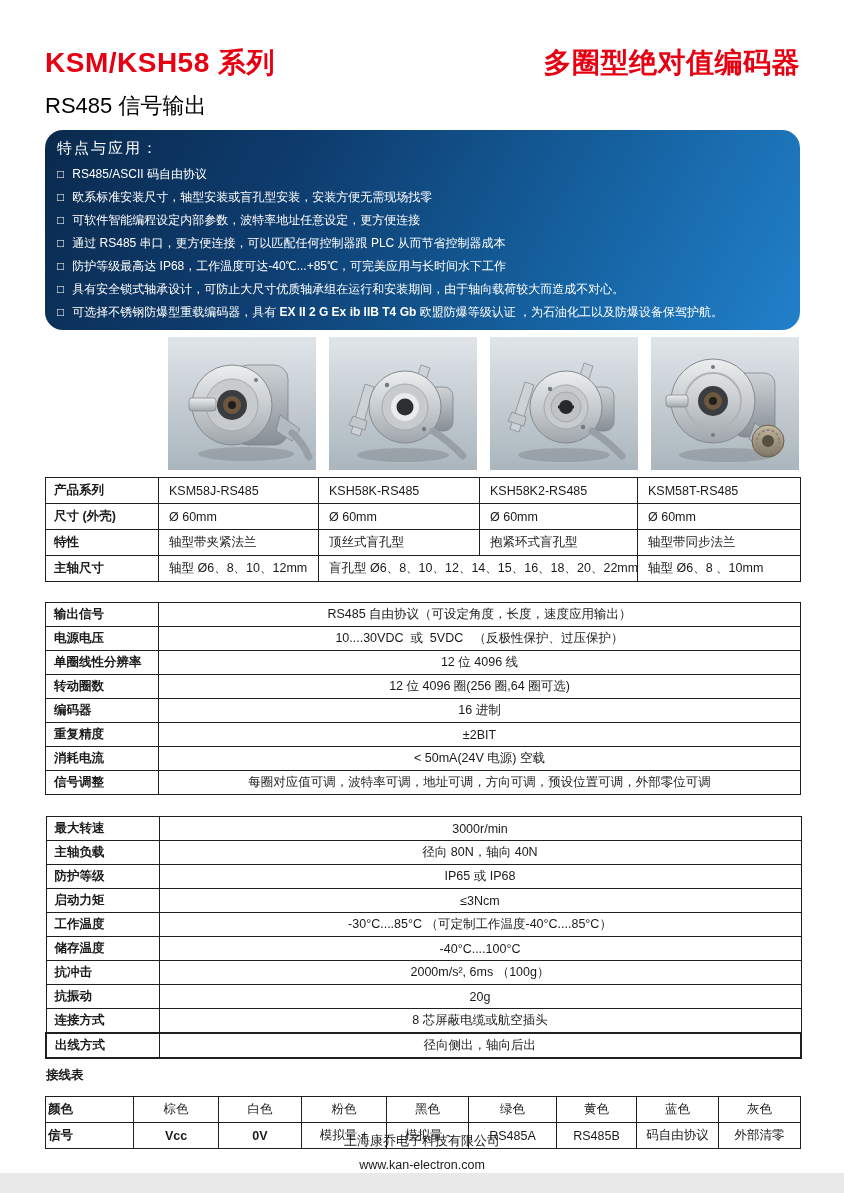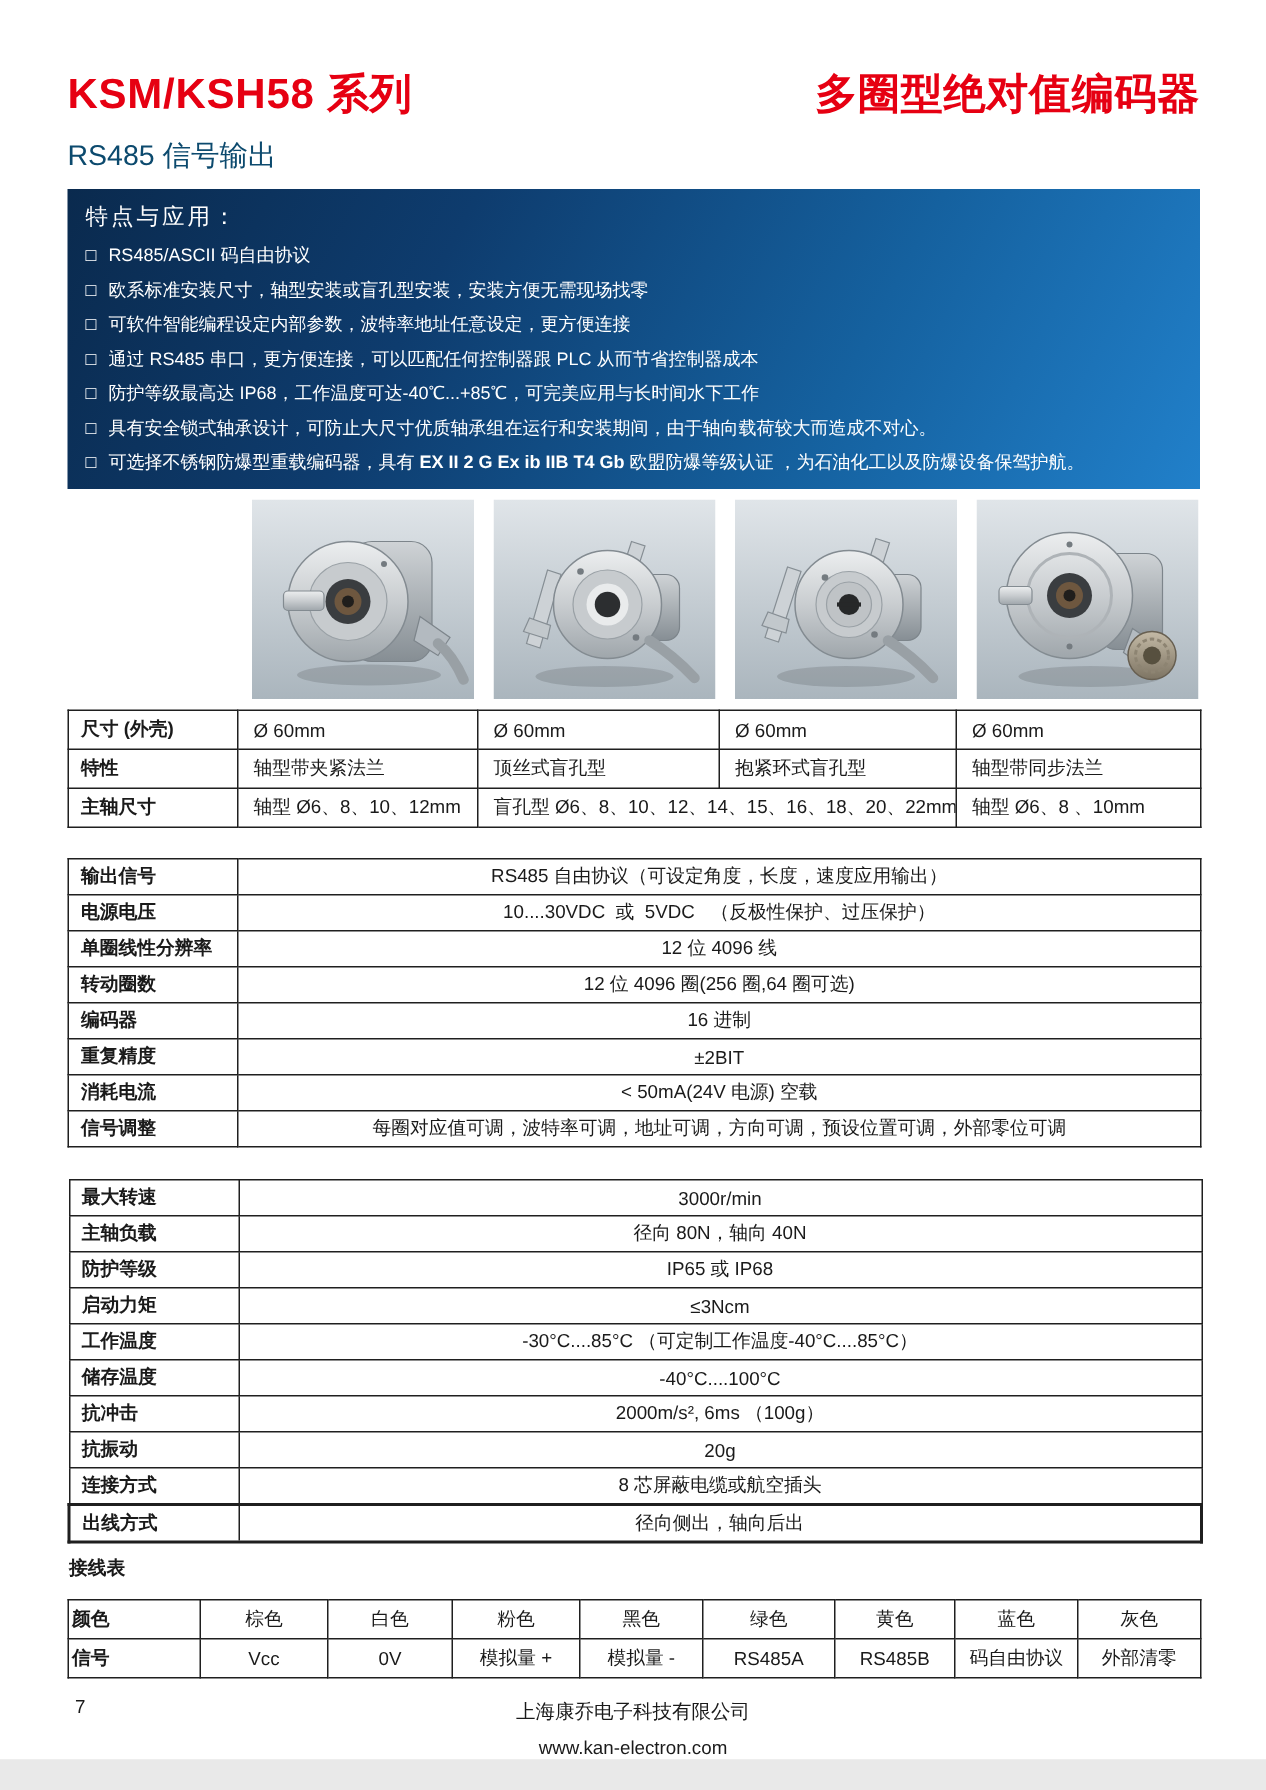--- a/index.html
+++ b/index.html
@@ -8,26 +8,27 @@
     position:relative; width:844px; height:1173px; margin:0 auto;
     background:#fff; color:#1a1a1a;
     font-family:"Liberation Sans", sans-serif;
     overflow:hidden;
   }
   .content { position:absolute; left:45px; top:0; width:755px; }
 
   
   .title-row { display:flex; justify-content:space-between; align-items:baseline; margin-top:44px; }
   .title { font-size:28px; font-weight:bold; color:#e60012; letter-spacing:0.5px; }
-  .subtitle { margin-top:9px; font-size:19px; color:#0c4a6e; }
+  .subtitle { margin-top:9px; font-size:22px; color:#000000; }
 
   
   .feature-box {
     margin-top:9px; padding:7px 12px 10px 10px; color:#fff;
     background:linear-gradient(118deg, #0a2a4e 0%, #0e3c6e 32%, #15619f 68%, #2180ca 100%);
+    border-radius:18px;
   }
   .feature-title { font-family:"Liberation Serif", serif; font-size:15px; letter-spacing:2px; padding:2px 0 1px 2px; }
   .feat { margin-top:8px; font-size:12px; white-space:nowrap; line-height:15px; }
   .feat .sq { display:inline-block; margin:0 8px 0 2px; font-size:12px; }
   .feat b { font-weight:bold; }
 
   
   .photos { display:flex; gap:13px; margin:7px 0 0 123px; }
   .photo { width:148px; height:133px; }
   .photo svg { display:block; width:148px; height:133px; }
@@ -43,21 +44,21 @@
   .t-spec { }
   .t-spec td { height:23px; padding-top:3px; padding-bottom:3px;margin-top:35px; }
   .gap20 { height:20px; } .gap21 { height:21px; }
   tr.thick td { border-top-width:2px; border-bottom-width:2px; }
   tr.thick td:first-child { border-left-width:2px; }
   tr.thick td:last-child { border-right-width:2px; }
 
   .wiring-title { margin:8px 0 12px 1px; font-size:12.5px; font-weight:bold; }
   .t-wiring td { height:25px; text-align:center; padding:4px 2px; }
   .t-wiring td.lbl { text-align:left; }
-  .t-wiring td.bold { font-weight:normal; }
+  .t-wiring td.bold { font-weight:bold; }
 
   
   .footer-page { position:absolute; left:50px; top:1131px; font-size:12.5px; }
   .footer-center { position:absolute; left:0; width:844px; top:1128px; text-align:center; font-size:13px; line-height:25px; }
   .footer-site { font-size:12.5px; }
 </style>
 </head>
 <body>
 
 <div class="page">
@@ -179,20 +180,27 @@
     <table class="t-products">
       <colgroup>
           <col style="width:113px">
           <col style="width:160px">
           <col style="width:161px">
           <col style="width:158px">
           <col style="width:163px">
         </colgroup>
       <tbody>
         <tr>
+          <td class="lbl">产品系列</td>
+          <td class="vl">KSM58J-RS485</td>
+          <td class="vl">KSH58K-RS485</td>
+          <td class="vl">KSH58K2-RS485</td>
+          <td class="vl">KSM58T-RS485</td>
+        </tr>
+        <tr>
           <td class="lbl">尺寸 (外壳)</td>
           <td class="vl">Ø 60mm</td>
           <td class="vl">Ø 60mm</td>
           <td class="vl">Ø 60mm</td>
           <td class="vl">Ø 60mm</td>
         </tr>
         <tr>
           <td class="lbl">特性</td>
           <td class="vl">轴型带夹紧法兰</td>
           <td class="vl">顶丝式盲孔型</td>

